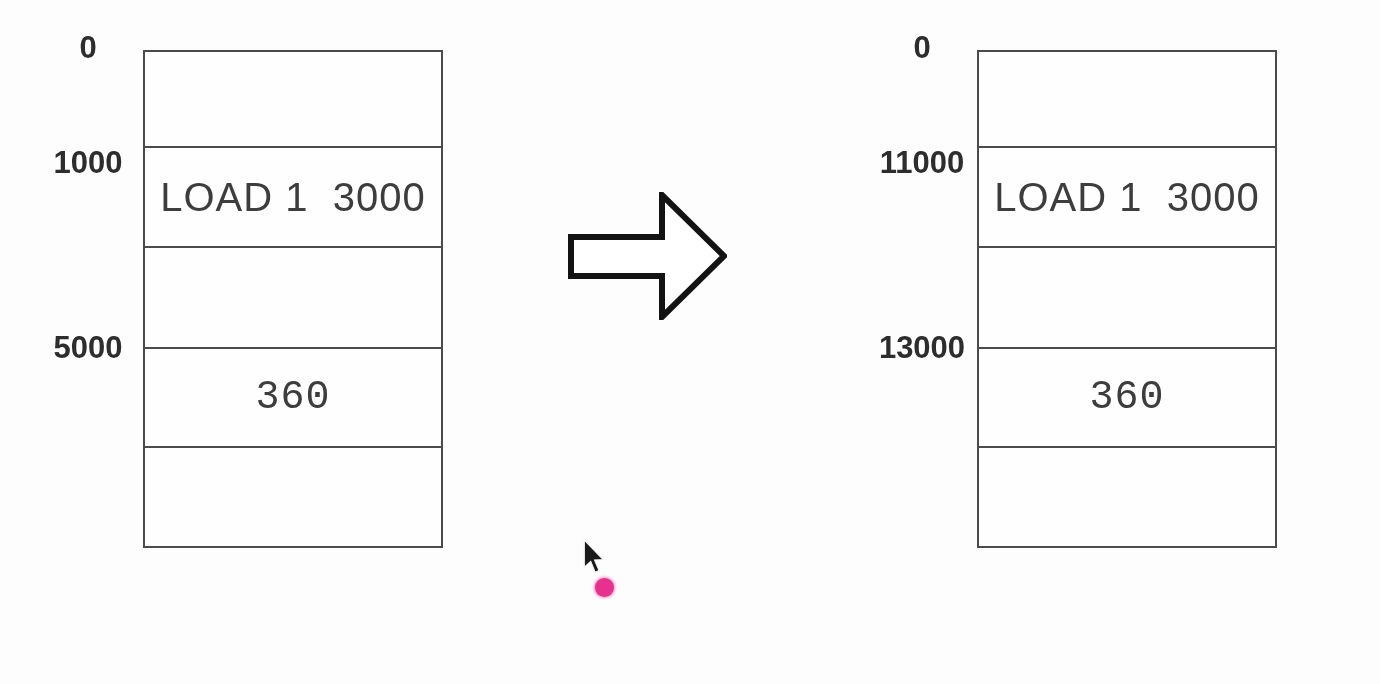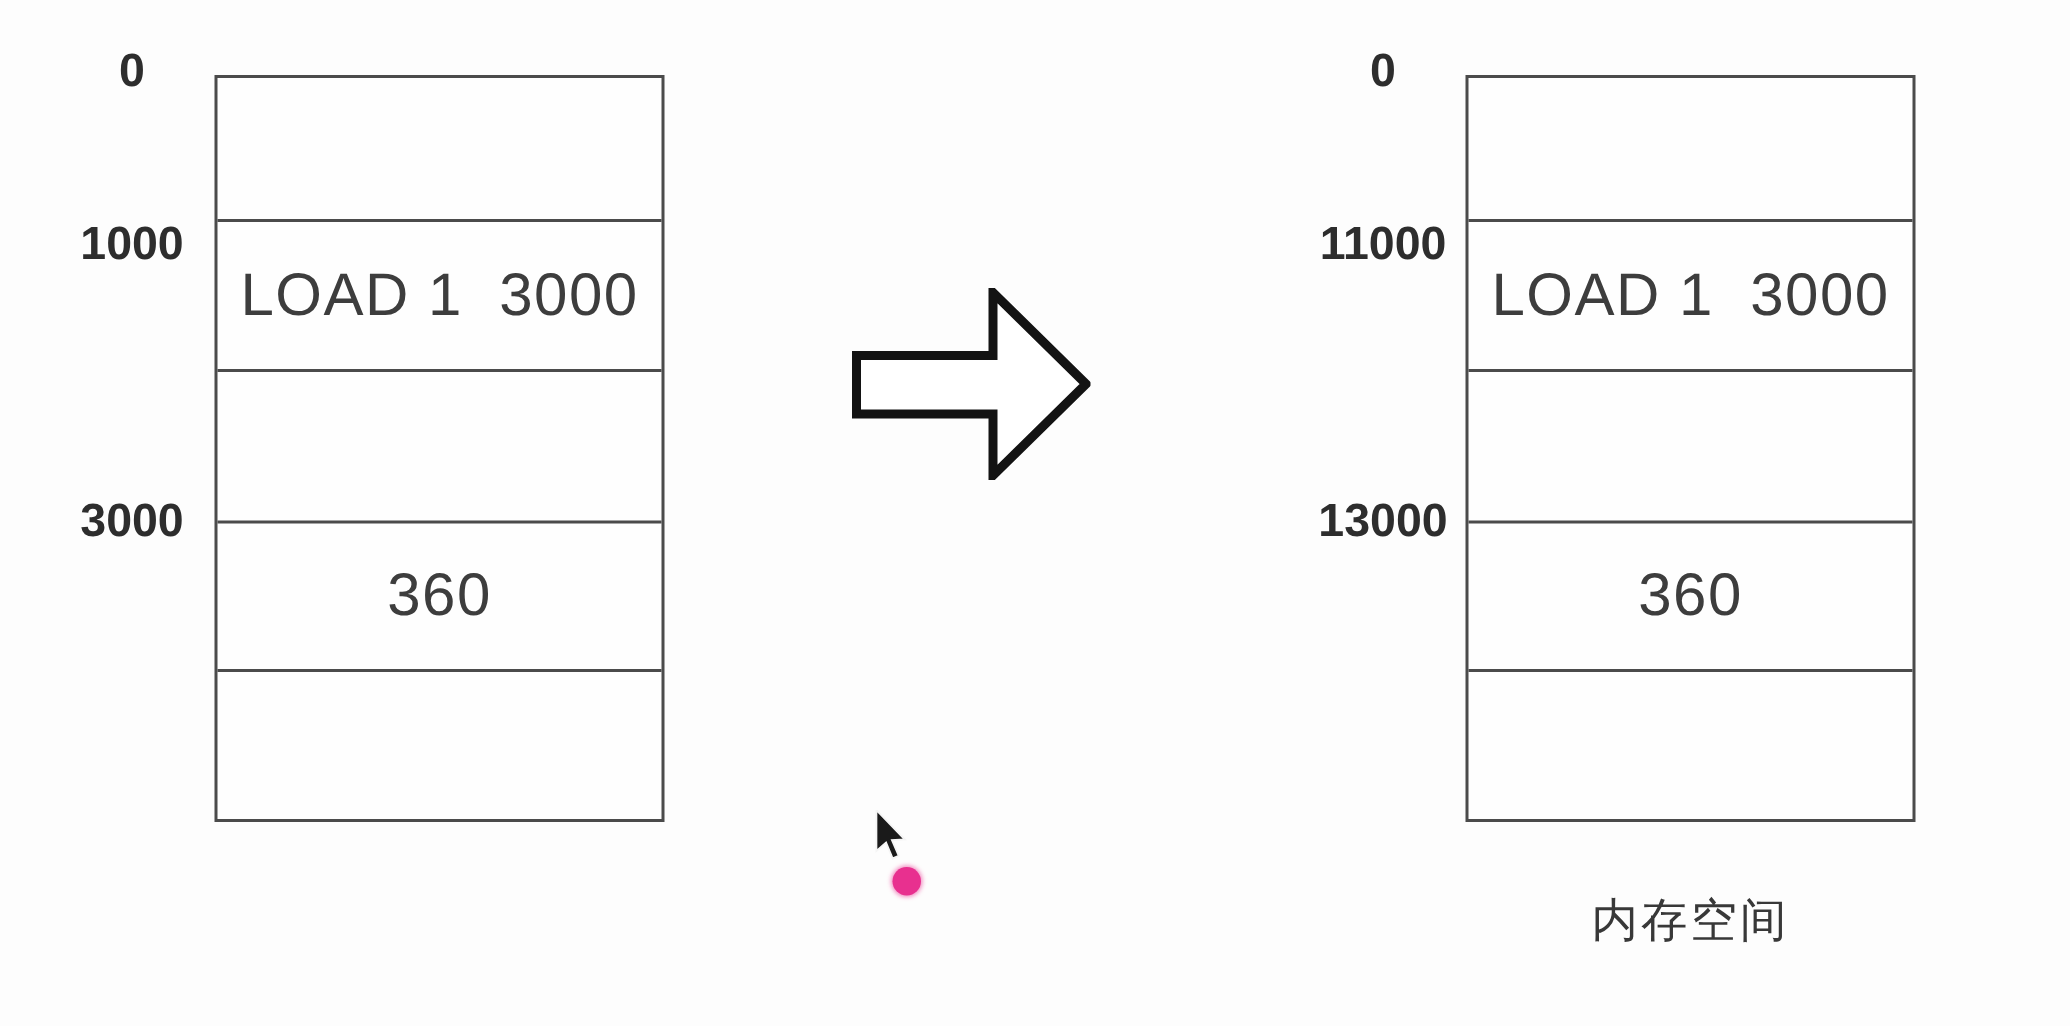--- a/index.html
+++ b/index.html
@@ -15,21 +15,21 @@
   .box-left{left:143px;}
   .box-right{left:977px;}
   .mem-row{
     box-sizing:border-box;border-bottom:2px solid #4b4b4b;
     display:flex;align-items:center;justify-content:center;
     font-size:40px;color:#3d3d3d;white-space:pre;letter-spacing:1px;
   }
   .mem-row:nth-child(1){height:96px;}
   .mem-row:nth-child(2){height:100px;}
   .mem-row:nth-child(3){height:101px;}
-  .mem-row:nth-child(4){height:99px;}
+  .mem-row:nth-child(4){height:99px;font-family:Liberation Mono, monospace;}
   .mem-row:nth-child(5){height:98px;border-bottom:none;}
   .addr-label{
     position:absolute;width:150px;text-align:center;
     font-size:31px;font-weight:700;color:#2d2d2d;line-height:1;
     transform:translateY(-50%);
   }
   .labels-left{left:13px;}
   .labels-right{left:847px;}
   .lbl-0{top:47px;}
   .lbl-1{top:162px;}
@@ -55,36 +55,35 @@
 
   <div class="mem-box box-left">
     <div class="mem-row"><span></span></div>
     <div class="mem-row"><span>LOAD 1  3000</span></div>
     <div class="mem-row"><span></span></div>
     <div class="mem-row"><span>360</span></div>
     <div class="mem-row"><span></span></div>
   </div>
   <div class="addr-label labels-left lbl-0">0</div>
   <div class="addr-label labels-left lbl-1">1000</div>
-  <div class="addr-label labels-left lbl-2">3000</div>
+  <div class="addr-label labels-left lbl-2">5000</div>
 
   <svg class="big-arrow" width="159" height="128" viewBox="0 0 159 128">
     <polygon points="3,45 94,45 94,3 156,64 94,125 94,84 3,84" fill="#ffffff" stroke="#131313" stroke-width="6" stroke-linejoin="miter"></polygon>
   </svg>
 
   <div class="mem-box box-right">
     <div class="mem-row"><span></span></div>
     <div class="mem-row"><span>LOAD 1  3000</span></div>
     <div class="mem-row"><span></span></div>
     <div class="mem-row"><span>360</span></div>
     <div class="mem-row"><span></span></div>
   </div>
   <div class="addr-label labels-right lbl-0">0</div>
   <div class="addr-label labels-right lbl-1">11000</div>
   <div class="addr-label labels-right lbl-2">13000</div>
-  <div class="box-caption cap-right">内存空间</div>
 
   <svg class="mouse-cursor" width="22" height="34" viewBox="0 0 18 28">
     <path d="M1,0 L1,22.5 L6.3,17.8 L9.9,26.6 L13.2,25.1 L9.5,16.5 L16.6,16.2 Z" fill="#1a1a1a" stroke="#f5f5f5" stroke-width="1"></path>
   </svg>
   <div class="pink-dot"></div>
 
 </div>
 
 </body></html>

